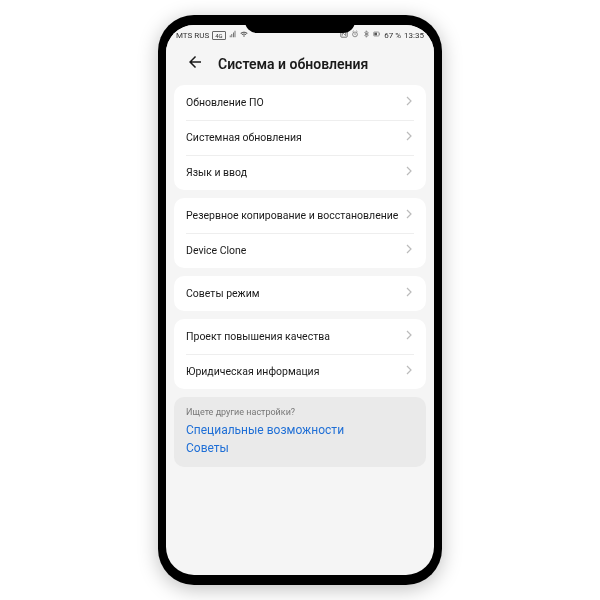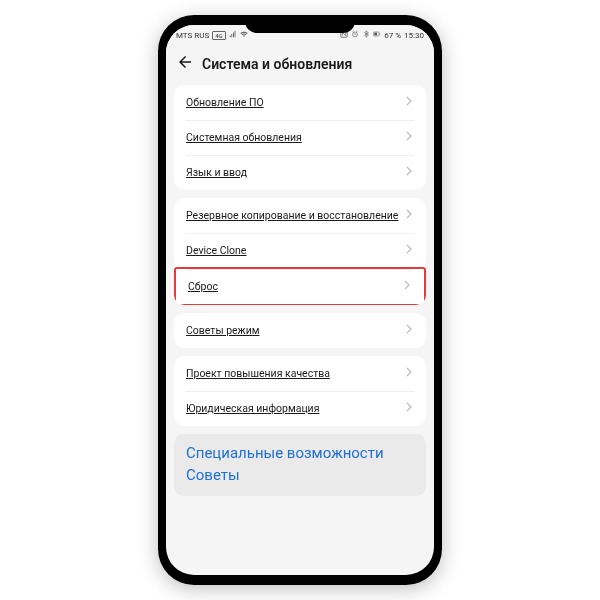--- a/index.html
+++ b/index.html
@@ -54,22 +54,22 @@
   }
   .statusbar .left, .statusbar .right {
     display: flex;
     align-items: center;
     gap: 3px;
   }
   .statusbar svg { width: 8px; height: 8px; }
   .header {
     display: flex;
     align-items: center;
-    padding: 8px 10px 10px;
-    gap: 8px;
+    padding: 8px 20px 10px;
+    gap: 14px;
     background: #f5f5f5;
   }
   .header .back svg { width: 18px; height: 18px; }
   .header .title {
     font-size: 14px;
     font-weight: 600;
     color: #1a1a1a;
   }
   .content {
     flex: 1;
@@ -83,21 +83,20 @@
     overflow: hidden;
   }
   .row {
     display: flex;
     align-items: center;
     justify-content: space-between;
     padding: 11px 12px;
     font-size: 10.5px;
     color: #1a1a1a;
     position: relative;
-    text-decoration: underline;
   }
   .row + .row::before {
     content: "";
     position: absolute;
     top: 0;
     left: 12px;
     right: 12px;
     height: 1px;
     background: #eeeeee;
   }
@@ -113,21 +112,21 @@
     background: #eaeaea;
     border-radius: 10px;
     padding: 10px 12px 8px;
   }
   .tip-title {
     font-size: 9px;
     color: #777;
     margin-bottom: 6px;
   }
   .tip-link {
-    font-size: 15px;
+    font-size: 12px;
     color: #1f6fd6;
     margin-bottom: 4px;
   }
   .carrier-box {
     display:inline-block;
     font-size:6px;
     padding:0 2px;
     border:0.5px solid #666;
     border-radius:1px;
     line-height:7px;
@@ -161,21 +160,21 @@
             </svg></span>
         <span><svg viewBox="0 0 10 10">
               <path d="M5 1v8l3-2.5L3 3m0 4l5-3.5L5 1" fill="none" stroke="#555" stroke-width="0.8"></path>
             </svg></span>
         <span><svg viewBox="0 0 12 10">
               <rect x="1" y="2" width="8" height="6" rx="1" fill="none" stroke="#555" stroke-width="0.8"></rect>
               <rect x="9.5" y="4" width="1" height="2" fill="#555"></rect>
               <rect x="2" y="3" width="4" height="4" fill="#555"></rect>
             </svg></span>
         <span>67 %</span>
-        <span>15:30</span>
+        <span>13:35</span>
       </div>
     </div>
 
     <div class="header">
       <span class="back">
         <svg viewBox="0 0 24 24">
             <path d="M20 11H7.8l5.6-5.6L12 4l-8 8 8 8 1.4-1.4L7.8 13H20z" fill="#1a1a1a"></path>
           </svg>
       </span>
       <span class="title">Система и обновления</span>
@@ -210,26 +209,20 @@
           <span class="chev"><svg viewBox="0 0 10 10">
                 <path d="M3 1l4 4-4 4" fill="none" stroke="#bbb" stroke-width="1.2"></path>
               </svg></span>
         </div>
         <div class="row">
           <span>Device Clone</span>
           <span class="chev"><svg viewBox="0 0 10 10">
                 <path d="M3 1l4 4-4 4" fill="none" stroke="#bbb" stroke-width="1.2"></path>
               </svg></span>
         </div>
-        <div class="row highlight">
-          <span>Сброс</span>
-          <span class="chev"><svg viewBox="0 0 10 10">
-                <path d="M3 1l4 4-4 4" fill="none" stroke="#bbb" stroke-width="1.2"></path>
-              </svg></span>
-        </div>
       </div>
 
       <div class="group">
         <div class="row">
           <span>Советы режим</span>
           <span class="chev"><svg viewBox="0 0 10 10">
                 <path d="M3 1l4 4-4 4" fill="none" stroke="#bbb" stroke-width="1.2"></path>
               </svg></span>
         </div>
       </div>
@@ -243,19 +236,20 @@
         </div>
         <div class="row">
           <span>Юридическая информация</span>
           <span class="chev"><svg viewBox="0 0 10 10">
                 <path d="M3 1l4 4-4 4" fill="none" stroke="#bbb" stroke-width="1.2"></path>
               </svg></span>
         </div>
       </div>
 
       <div class="tipbox">
+        <div class="tip-title">Ищете другие настройки?</div>
         <div class="tip-link">Специальные возможности</div>
         <div class="tip-link">Советы</div>
       </div>
 
     </div>
   </div>
 </div>
 
 </body></html>

